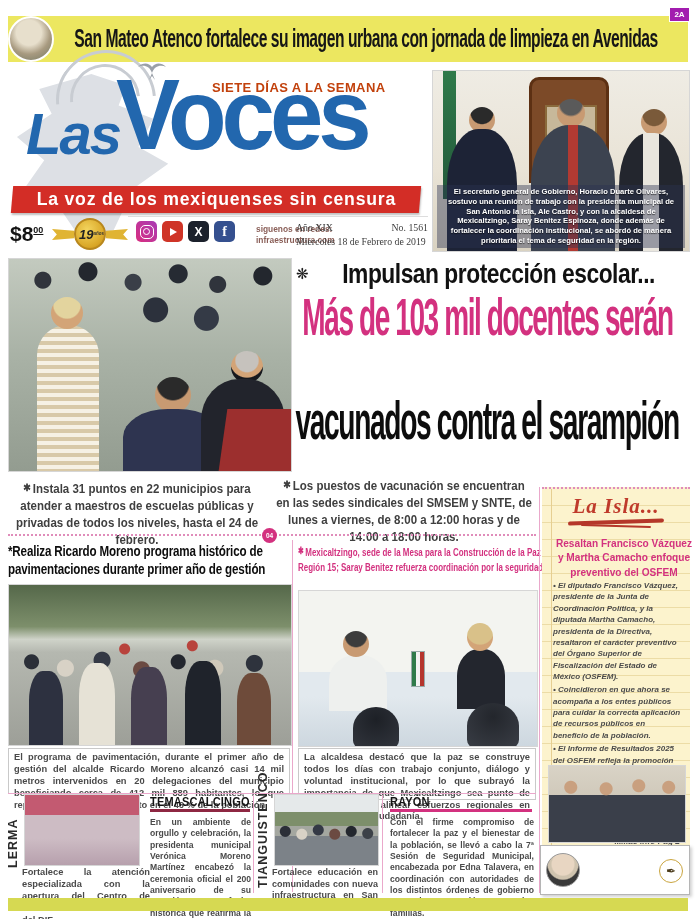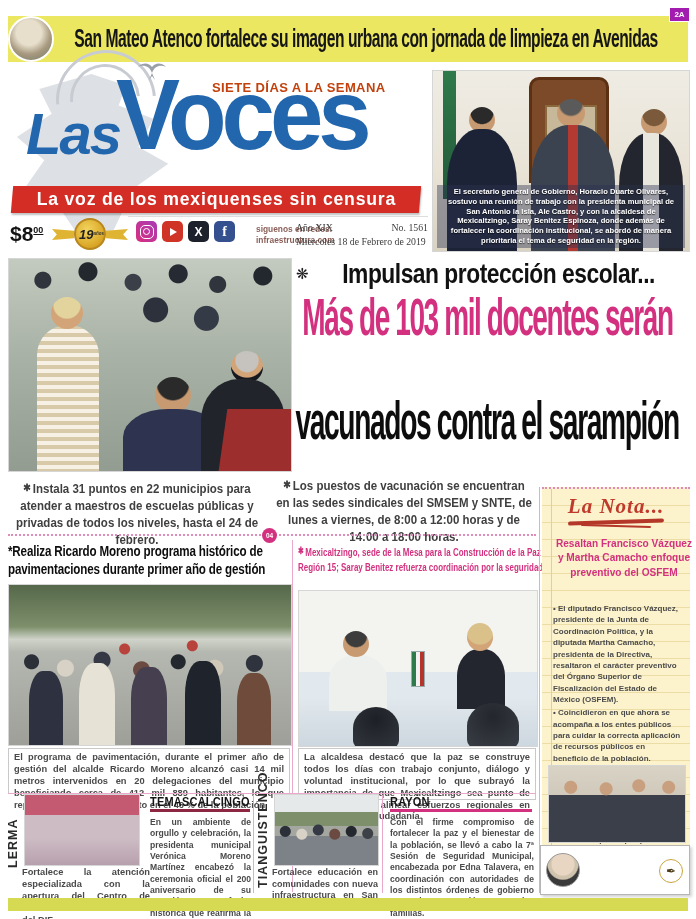--- a/index.html
+++ b/index.html
@@ -156,21 +156,21 @@
   #nota{left:542px;top:487px;width:148px;height:358px;position:absolute;background:#fcf3cd;
      background-image:repeating-linear-gradient(180deg,transparent 0 16px,#ecdca6 16px 17px);
      border-top:2px dotted #e08cba;box-sizing:border-box;}
   #nota-vline{position:absolute;left:9px;top:0;bottom:0;width:1px;background:#e6cf92;}
   #nota-title{margin-top:5px;text-align:center;font-family:"Liberation Serif",serif;font-style:italic;font-weight:700;
      font-size:21px;color:#bf3a2b;letter-spacing:1px;}
   #nota-scribble{width:96px;height:4px;background:#b5372a;border-radius:2px;margin:1px auto 0;transform:rotate(-2deg);}
   #nota-scribble2{width:70px;height:2px;background:#b5372a;border-radius:2px;margin:1px auto 0;transform:rotate(1.5deg);}
   #nota-headline{margin:9px auto 0;width:164px;font-size:11.5px;font-weight:800;color:#d3317f;text-align:center;
      line-height:1.25;transform:scaleX(.88);transform-origin:center top;}
-  #nota-bullets{margin:24px 8px 0 11px;font-size:8px;font-weight:600;color:#4a4a4a;line-height:1.42;}
+  #nota-bullets{margin:1px 8px 0 11px;font-size:8px;font-style:italic;font-weight:600;color:#4a4a4a;line-height:1.42;}
   #nota-bullets p{margin:0 0 2px 0;}
   #nota-more{margin:1px 10px 0 0;text-align:right;font-size:8.4px;font-style:italic;font-weight:800;color:#4a4a4a;}
   #nota-photo{left:548px;top:765px;width:136px;height:76px;background:linear-gradient(180deg,#d9d3c6,#c2baa9);}
   #nota-figs{position:absolute;inset:0;background-image:
      radial-gradient(circle at 16% 28%,#c9a07f 0 6px,transparent 7px),
      radial-gradient(circle at 42% 30%,#c9a07f 0 6px,transparent 7px),
      radial-gradient(circle at 66% 26%,#c9a07f 0 6px,transparent 7px),
      radial-gradient(circle at 88% 28%,#c9a07f 0 6px,transparent 7px),
      linear-gradient(180deg,transparent 0 38%,#3a3f4a 38% 100%);}
   #indicador{left:540px;top:845px;width:150px;height:50px;position:absolute;background:#fff;border:1px solid #b5b5b5;
@@ -362,21 +362,21 @@
   <div id="cap-mid" class="capbox">La alcaldesa destacó que la paz se construye todos los días con trabajo conjunto, diálogo y voluntad institucional, por lo que subrayó la importancia de que Mexicaltzingo sea punto de encuentro para alinear esfuerzos regionales en beneficio de la ciudadanía.</div>
 
   <div id="v1" class="vline"></div>
   <div id="v2" class="vline"></div>
   <div id="v3" class="vline"></div>
   <div id="v4" class="vline"></div>
   <div id="hline-briefs"></div>
 
   <div id="nota">
     <div id="nota-vline"></div>
-    <div id="nota-title">La Nota...</div>
+    <div id="nota-title">La Isla...</div>
     <div id="nota-scribble"></div>
     <div id="nota-scribble2"></div>
     <div id="nota-headline">Resaltan Francisco Vázquez y Martha Camacho enfoque preventivo del OSFEM</div>
     <div id="nota-bullets">
       <p>• El diputado Francisco Vázquez, presidente de la Junta de Coordinación Política, y la diputada Martha Camacho, presidenta de la Directiva, resaltaron el carácter preventivo del Órgano Superior de Fiscalización del Estado de México (OSFEM).</p>
       <p>• Coincidieron en que ahora se acompaña a los entes públicos para cuidar la correcta aplicación de recursos públicos en beneficio de la población.</p>
       <p>• El Informe de Resultados 2025 del OSFEM refleja la promoción de 26 informes de presunta responsabilidad administrativa (que derivaron en 87 sanciones), y la recuperación de más de 7 millones de pesos por parte de las entidades públicas...</p>
     </div>
     <div id="nota-more">...Más info Pag 2</div>
   </div>

